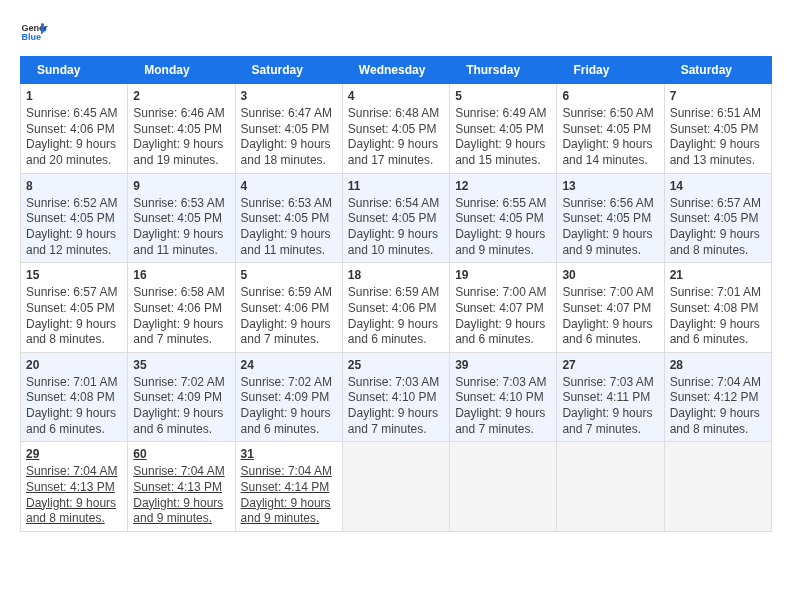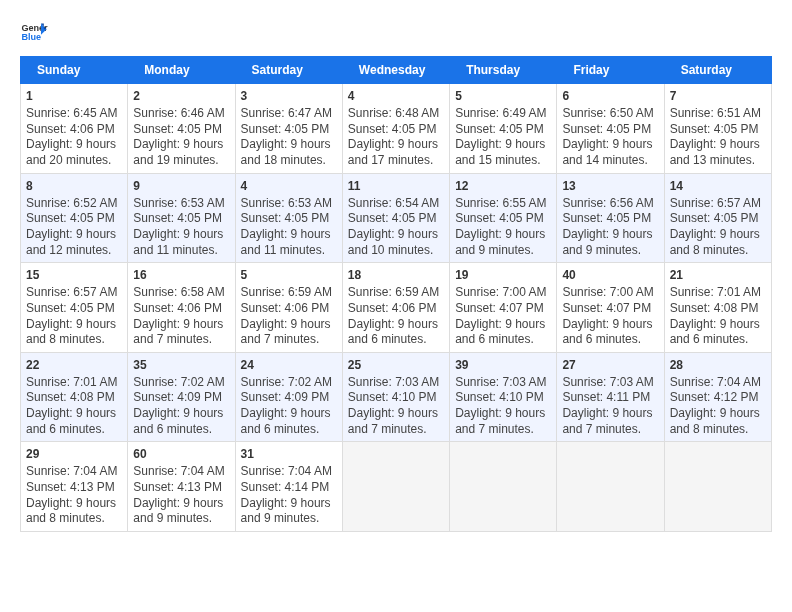--- a/index.html
+++ b/index.html
@@ -65,20 +65,21 @@
       padding: 4px 5px;
       width: 14.28%;
       height: 82px;
       background: #fff;
       color: #333;
       font-size: 9.5px;
       line-height: 1.35;
     }
     .calendar-table tr:last-child td {
       height: 70px;
+      text-decoration: underline;
     }
     .calendar-table td.empty {
       background: #f5f5f5;
     }
     .day-num {
       font-size: 12px;
       font-weight: bold;
       display: block;
       margin-bottom: 2px;
     }
@@ -198,31 +199,31 @@
           </td>
           <td>
             <span class="day-num">18</span>
             <div class="day-detail">Sunrise: 6:59 AM<br>Sunset: 4:06 PM<br>Daylight: 9 hours and 6 minutes.</div>
           </td>
           <td>
             <span class="day-num">19</span>
             <div class="day-detail">Sunrise: 7:00 AM<br>Sunset: 4:07 PM<br>Daylight: 9 hours and 6 minutes.</div>
           </td>
           <td>
-            <span class="day-num">40</span>
+            <span class="day-num">30</span>
             <div class="day-detail">Sunrise: 7:00 AM<br>Sunset: 4:07 PM<br>Daylight: 9 hours and 6 minutes.</div>
           </td>
           <td>
             <span class="day-num">21</span>
             <div class="day-detail">Sunrise: 7:01 AM<br>Sunset: 4:08 PM<br>Daylight: 9 hours and 6 minutes.</div>
           </td>
         </tr>
         <tr class="row-stripe">
           <td>
-            <span class="day-num">22</span>
+            <span class="day-num">20</span>
             <div class="day-detail">Sunrise: 7:01 AM<br>Sunset: 4:08 PM<br>Daylight: 9 hours and 6 minutes.</div>
           </td>
           <td>
             <span class="day-num">35</span>
             <div class="day-detail">Sunrise: 7:02 AM<br>Sunset: 4:09 PM<br>Daylight: 9 hours and 6 minutes.</div>
           </td>
           <td>
             <span class="day-num">24</span>
             <div class="day-detail">Sunrise: 7:02 AM<br>Sunset: 4:09 PM<br>Daylight: 9 hours and 6 minutes.</div>
           </td>

